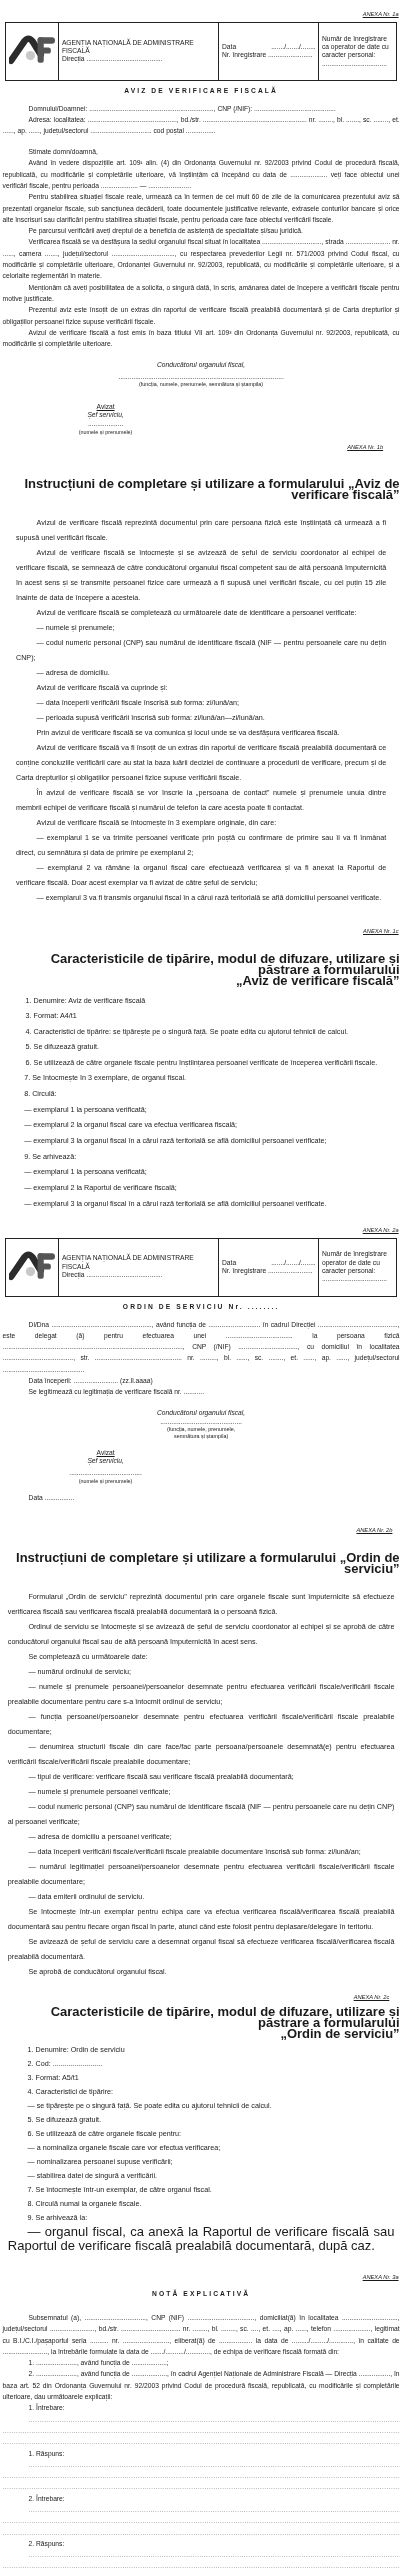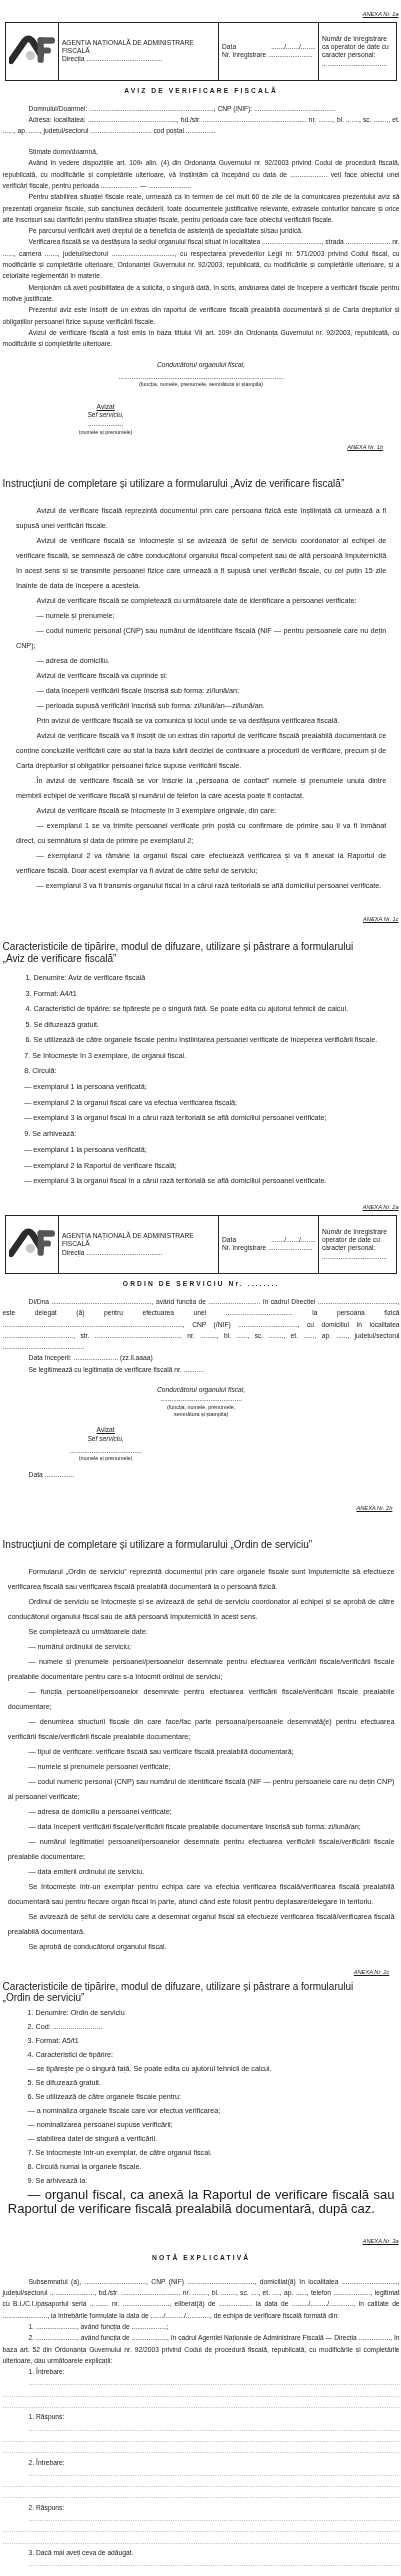--- a/index.html
+++ b/index.html
@@ -43,23 +43,23 @@
     font-size: 6.7px;
     margin: 6.2px 0 7.2px 0;
   }
   .p { text-align: justify; margin: 0; font-size: 6.7px; line-height: 11.3px; }
   .ind { text-indent: 26px; }
   .sig-center { text-align: center; margin: 0; }
   .italic { font-style: italic; }
   .u { text-decoration: underline; }
   .tiny { font-size: 5.4px; }
   .instr-title {
-    text-align: left;
-    font-weight: normal;
-    font-size: 10px;
+    text-align: right;
+    font-weight: bold;
+    font-size: 13px;
     margin: 13.4px 0 5.2px 0;
     line-height: 11.3px;
   }
   .instr-body { padding: 0 13.4px; margin-top: 14px; }
   .instr-body .p { font-size: 7.2px; line-height: 15px; }
   .ind40 { text-indent: 20.6px; }
   .list-left { padding-left: 21.6px; font-size: 7.2px; line-height: 15.7px; }
   .dots-line { letter-spacing: 0.5px; overflow: hidden; white-space: nowrap; font-size: 6.2px; line-height: 11.3px; color: #333; }
 </style>
 </head>
@@ -224,21 +224,21 @@
     <div class="italic">Șef serviciu,</div>
     <div style="margin-top:3.1px">.......................................</div>
     <div class="tiny">(numele și prenumele)</div>
   </div>
   <div style="height:7.2px"></div>
   <p class="p ind">Data ................</p>
 
   <div style="height:24px"></div>
   <div class="anexa" style="padding-right:7.2px">ANEXA Nr. 2b</div>
   <div style="height:14.4px"></div>
-  <div class="instr-title" style="margin-top:12px">Instrucțiuni de completare și utilizare a formularului „Ordin de serviciu”</div>
+  <div class="instr-title" style="margin-top:3px">Instrucțiuni de completare și utilizare a formularului „Ordin de serviciu”</div>
   <div class="instr-body" style="padding:0 5.2px">
     <p class="p ind40">Formularul „Ordin de serviciu" reprezintă documentul prin care organele fiscale sunt împuternicite să efectueze verificarea fiscală sau verificarea fiscală prealabilă documentară la o persoană fizică.</p>
     <p class="p ind40">Ordinul de serviciu se întocmește și se avizează de șeful de serviciu coordonator al echipei și se aprobă de către conducătorul organului fiscal sau de altă persoană împuternicită în acest sens.</p>
     <p class="p ind40">Se completează cu următoarele date:</p>
     <p class="p ind40">— numărul ordinului de serviciu;</p>
     <p class="p ind40">— numele și prenumele persoanei/persoanelor desemnate pentru efectuarea verificării fiscale/verificării fiscale prealabile documentare pentru care s-a întocmit ordinul de serviciu;</p>
     <p class="p ind40">— funcția persoanei/persoanelor desemnate pentru efectuarea verificării fiscale/verificării fiscale prealabile documentare;</p>
     <p class="p ind40">— denumirea structurii fiscale din care face/fac parte persoana/persoanele desemnată(e) pentru efectuarea verificării fiscale/verificării fiscale prealabile documentare;</p>
     <p class="p ind40">— tipul de verificare: verificare fiscală sau verificare fiscală prealabilă documentară;</p>
     <p class="p ind40">— numele și prenumele persoanei verificate;</p>

